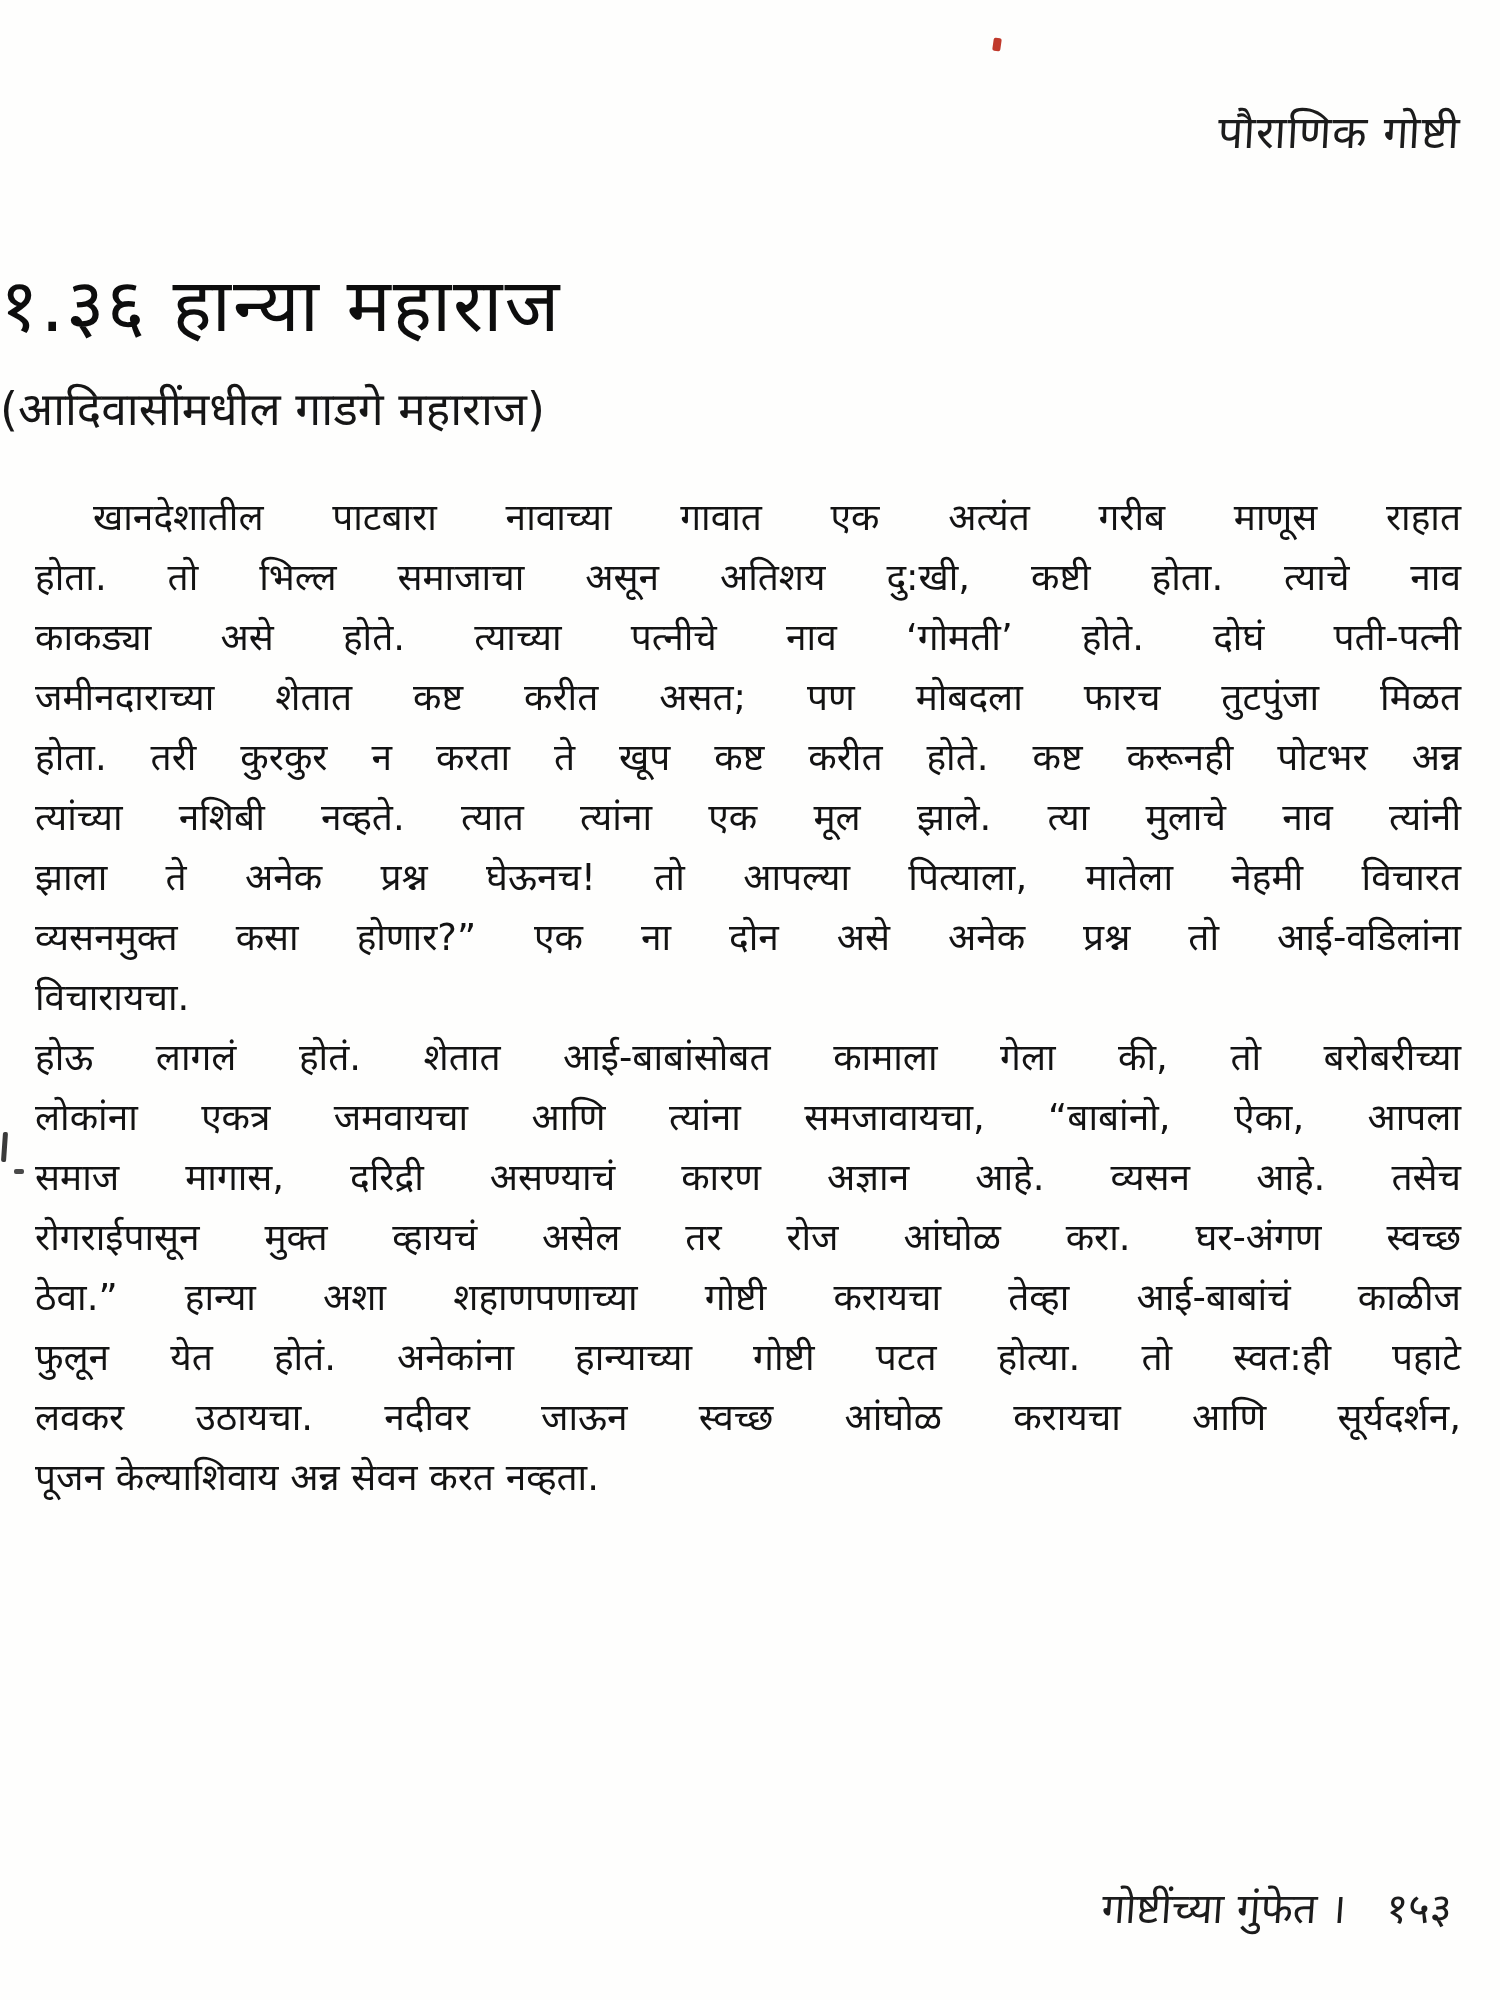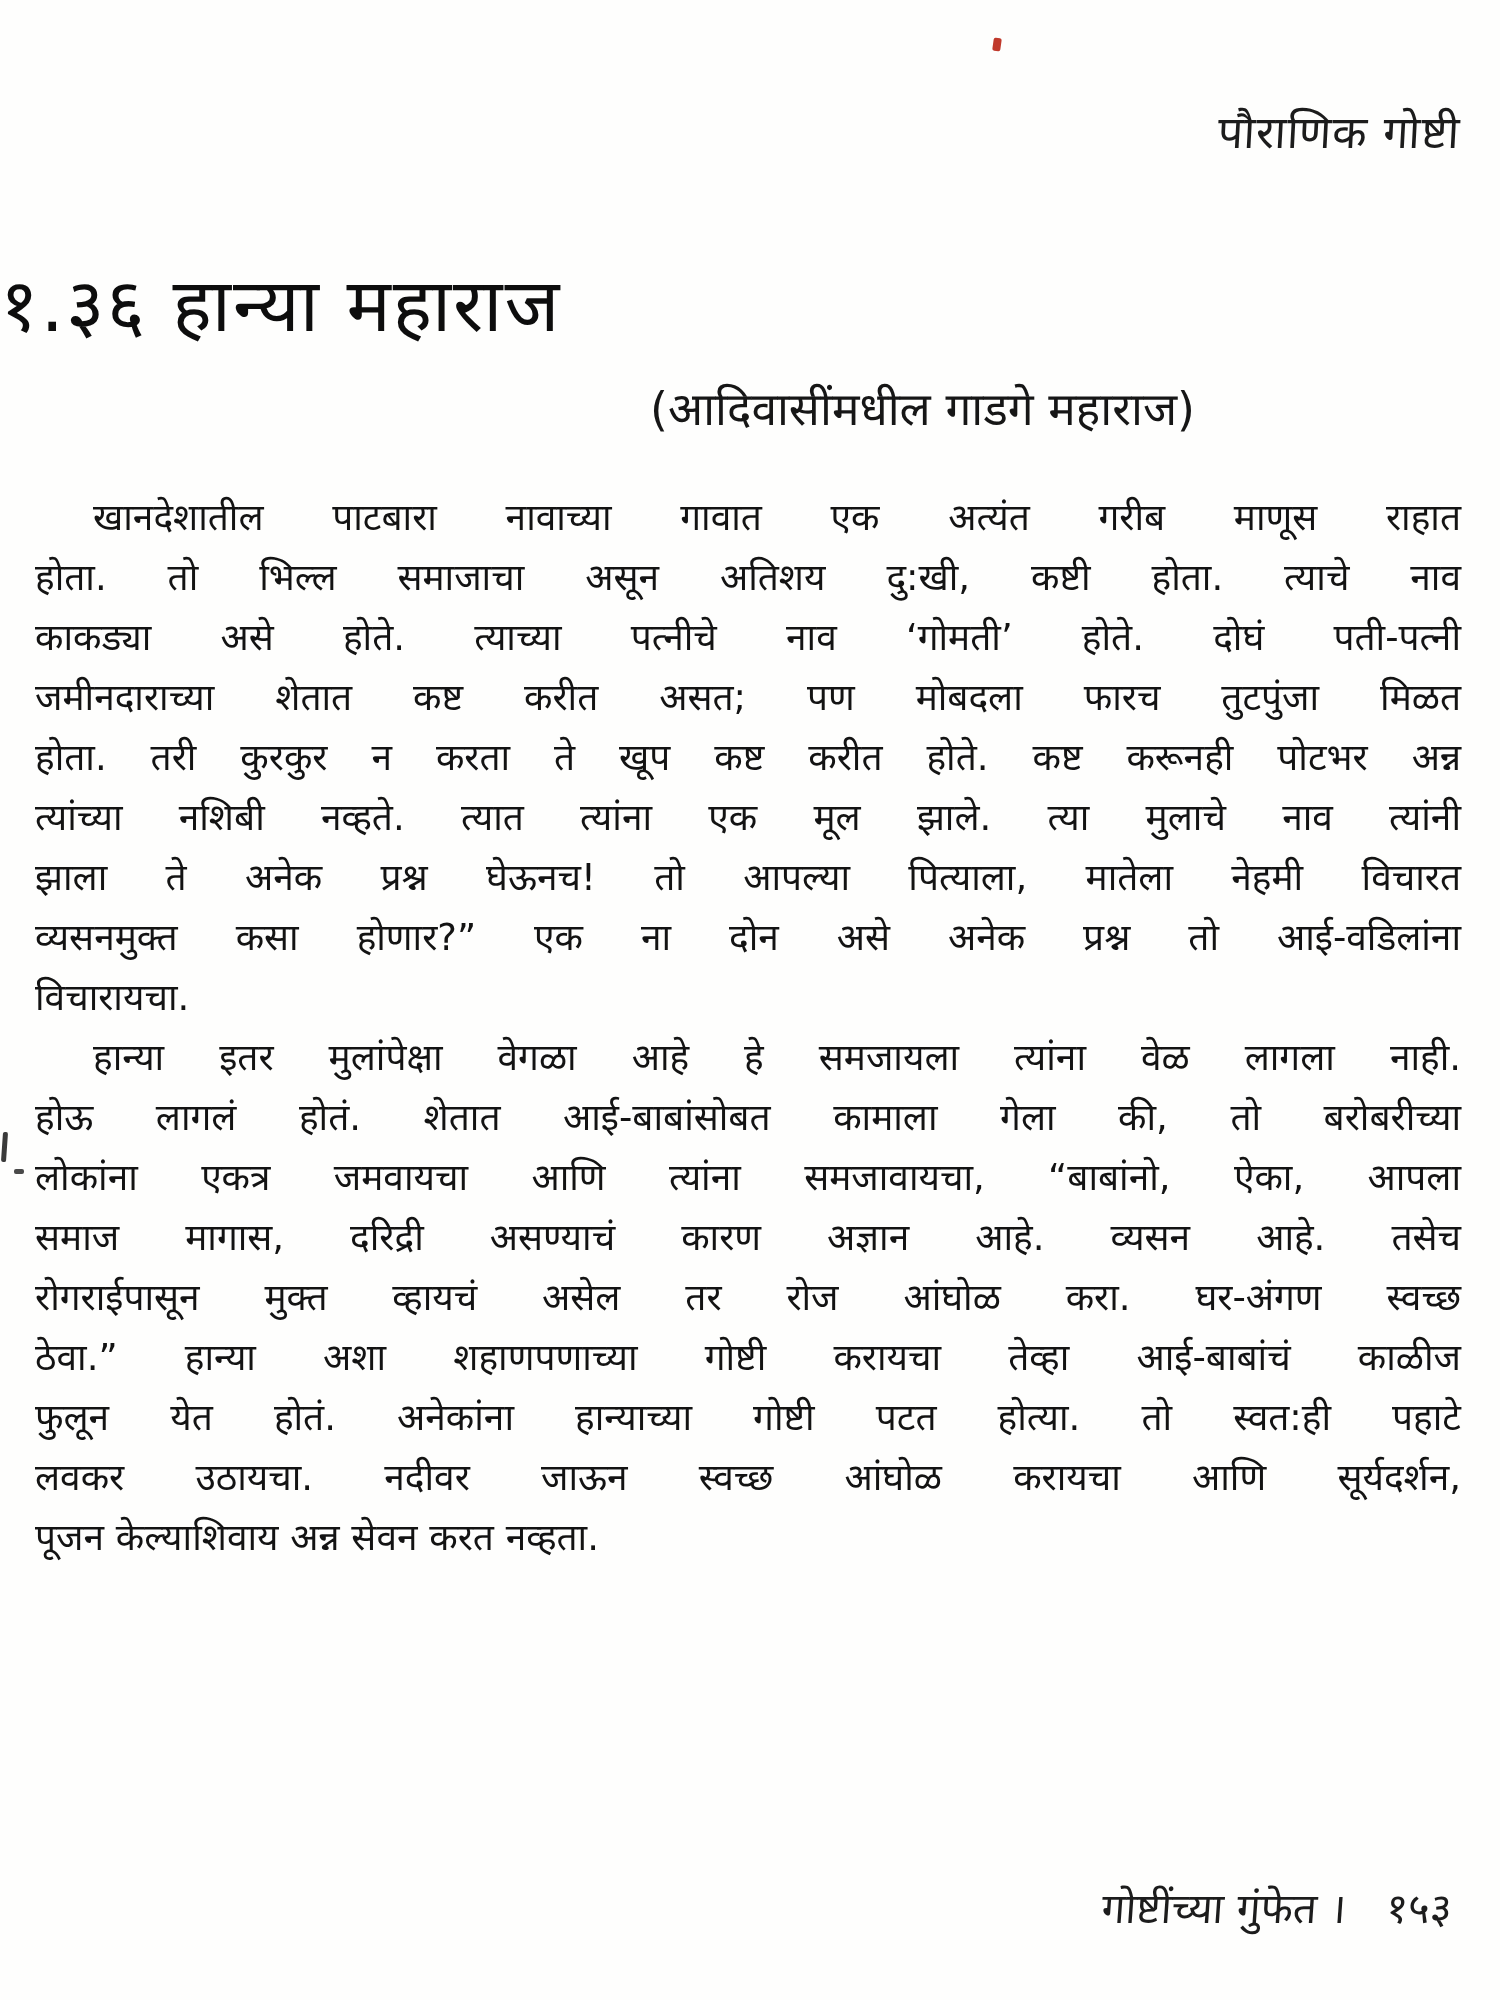--- a/index.html
+++ b/index.html
@@ -53,21 +53,21 @@
     text-align: left;
     font-size: 74px;
     font-weight: normal;
     color: #0d0d0d;
     letter-spacing: 2px;
   }
   .story-subtitle {
     position: absolute;
     top: 376px; left: 0;
     width: 1195px;
-    text-align: right;
+    text-align: left;
     font-size: 46px;
     color: #161616;
   }
   .body-text {
     position: absolute;
     top: 488px; left: 35px;
     width: 1426px;
     font-size: 37px;
     color: #131313;
   }
@@ -114,21 +114,20 @@
   <div class="body-text">
     <div class="text-line para-start">खानदेशातील पाटबारा नावाच्या गावात एक अत्यंत गरीब माणूस राहात</div>
     <div class="text-line">होता. तो भिल्ल समाजाचा असून अतिशय दु:खी, कष्टी होता. त्याचे नाव</div>
     <div class="text-line">काकड्या असे होते. त्याच्या पत्नीचे नाव ‘गोमती’ होते. दोघं पती-पत्नी</div>
     <div class="text-line">जमीनदाराच्या शेतात कष्ट करीत असत; पण मोबदला फारच तुटपुंजा मिळत</div>
     <div class="text-line">होता. तरी कुरकुर न करता ते खूप कष्ट करीत होते. कष्ट करूनही पोटभर अन्न</div>
     <div class="text-line">त्यांच्या नशिबी नव्हते. त्यात त्यांना एक मूल झाले. त्या मुलाचे नाव त्यांनी</div>
     <div class="text-line">झाला ते अनेक प्रश्न घेऊनच! तो आपल्या पित्याला, मातेला नेहमी विचारत</div>
     <div class="text-line">व्यसनमुक्त कसा होणार?” एक ना दोन असे अनेक प्रश्न तो आई-वडिलांना</div>
     <div class="text-line para-end">विचारायचा.</div>
-    <div class="text-line para-start">हान्या इतर मुलांपेक्षा वेगळा आहे हे समजायला त्यांना वेळ लागला नाही.</div>
     <div class="text-line">होऊ लागलं होतं. शेतात आई-बाबांसोबत कामाला गेला की, तो बरोबरीच्या</div>
     <div class="text-line">लोकांना एकत्र जमवायचा आणि त्यांना समजावायचा, “बाबांनो, ऐका, आपला</div>
     <div class="text-line">समाज मागास, दरिद्री असण्याचं कारण अज्ञान आहे. व्यसन आहे. तसेच</div>
     <div class="text-line">रोगराईपासून मुक्त व्हायचं असेल तर रोज आंघोळ करा. घर-अंगण स्वच्छ</div>
     <div class="text-line">ठेवा.” हान्या अशा शहाणपणाच्या गोष्टी करायचा तेव्हा आई-बाबांचं काळीज</div>
     <div class="text-line">फुलून येत होतं. अनेकांना हान्याच्या गोष्टी पटत होत्या. तो स्वत:ही पहाटे</div>
     <div class="text-line">लवकर उठायचा. नदीवर जाऊन स्वच्छ आंघोळ करायचा आणि सूर्यदर्शन,</div>
     <div class="text-line para-end">पूजन केल्याशिवाय अन्न सेवन करत नव्हता.</div>
   </div>
 

